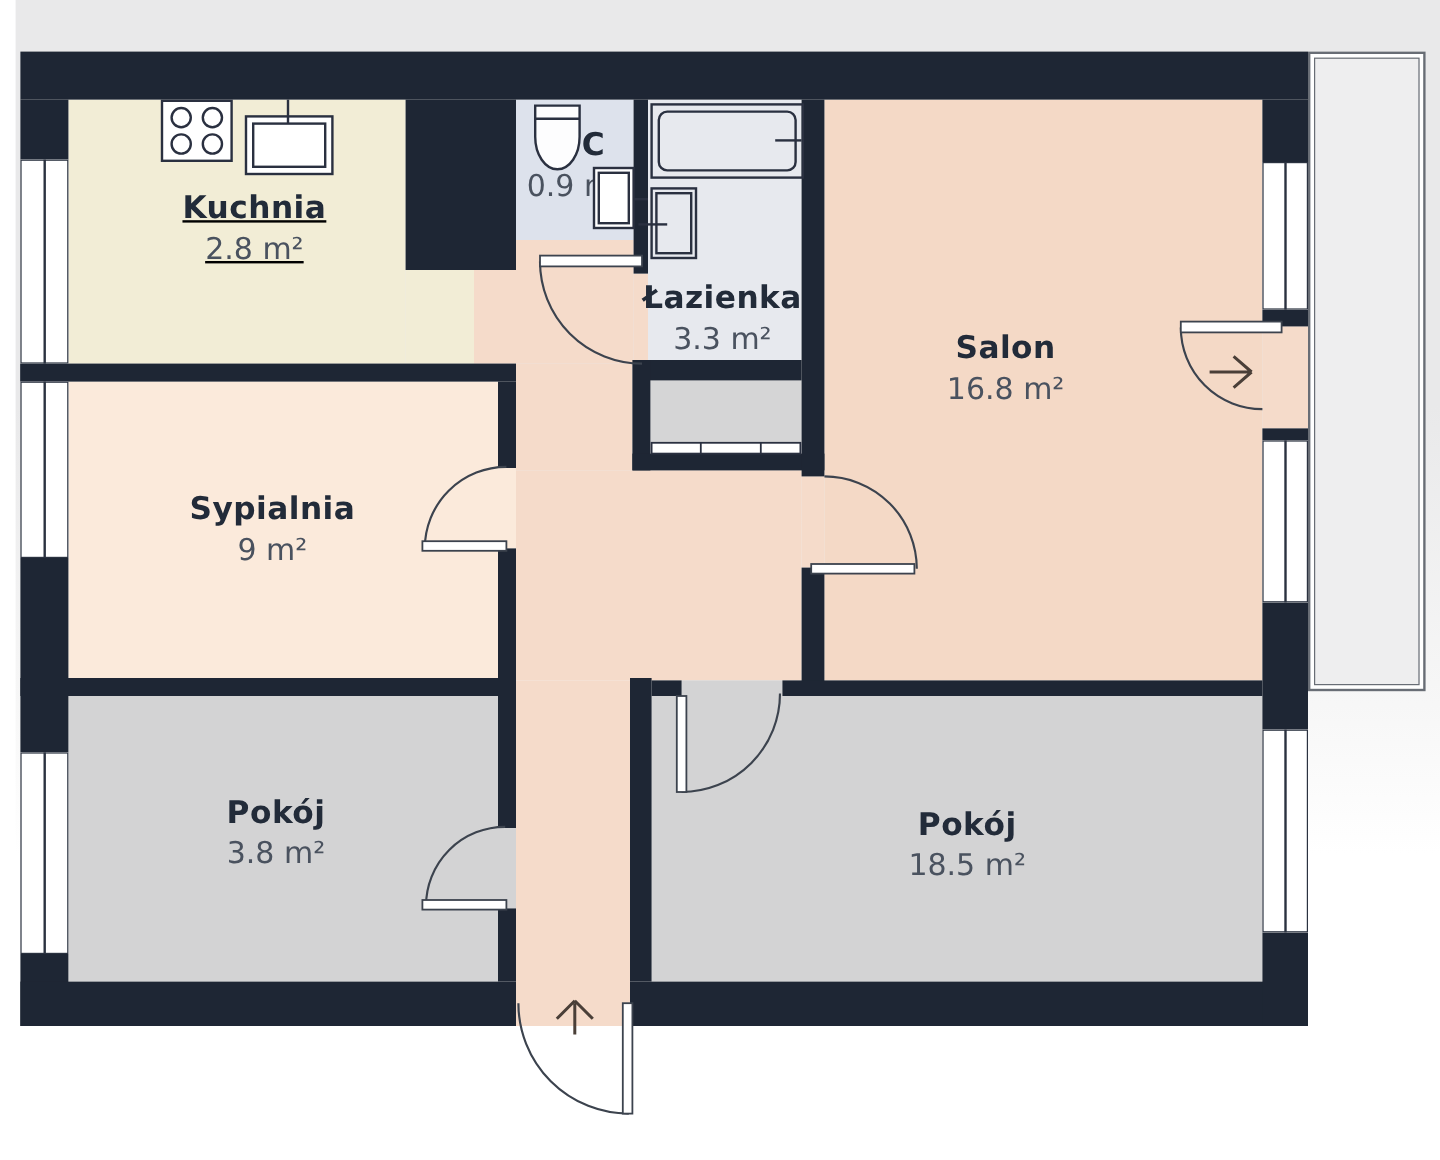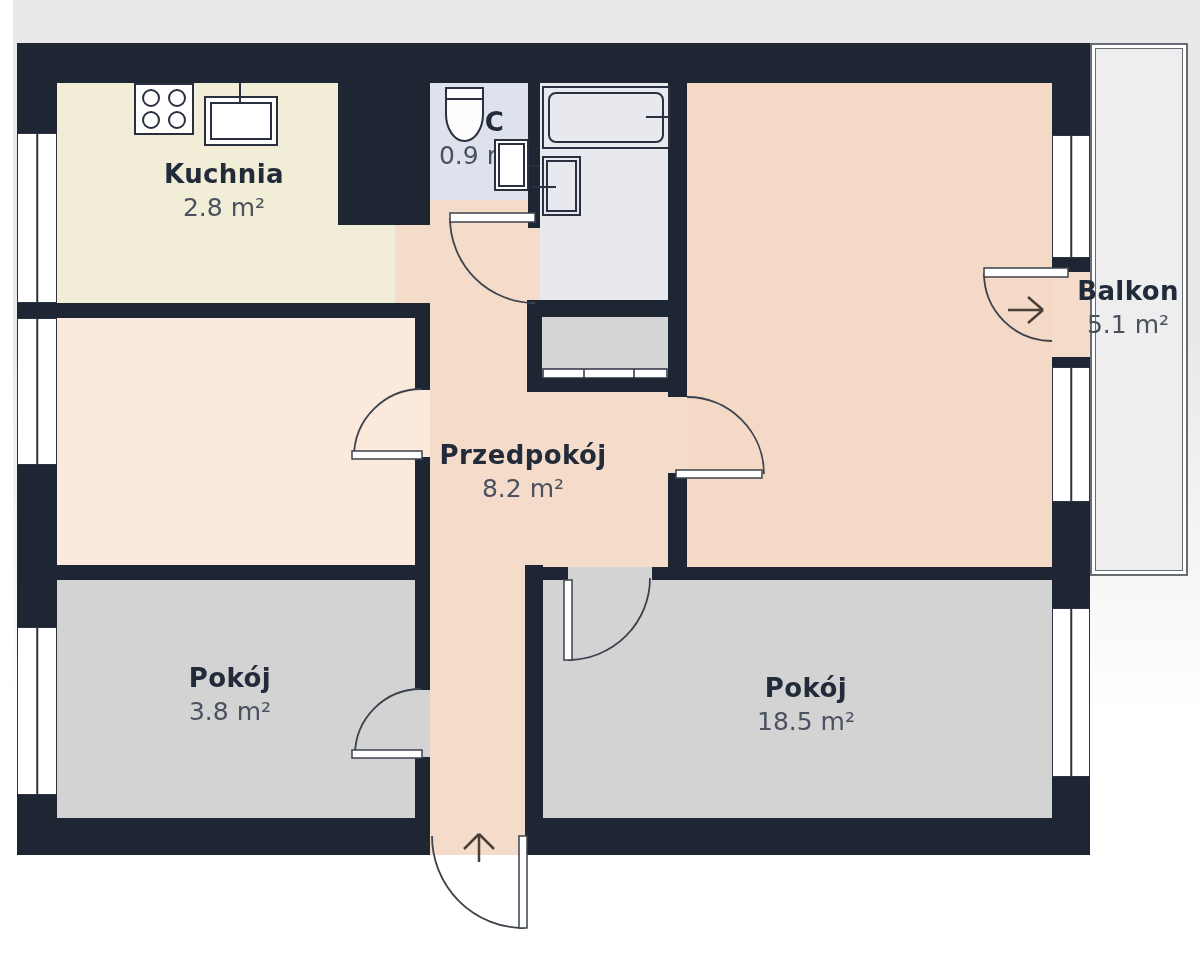--- a/index.html
+++ b/index.html
@@ -174,35 +174,39 @@
       <line x1="634" y1="369" x2="634" y2="378"></line>
     </g>
     <g stroke="#4a3f38" stroke-width="2.5" fill="none">
       <path d="M 1008 310 H 1042 M 1043 310 L 1028 297 M 1043 310 L 1028 323"></path>
     </g>
     <g stroke="#4a3f38" stroke-width="2.5" fill="none">
       <path d="M 479 862 V 836 M 479 834 L 464 849 M 479 834 L 494 849"></path>
     </g>
   </svg>
 
-  <div class="label" style="left:224px;top:190px;">
+  <div class="label" style="left:212px;top:190px;text-decoration:underline;">
     <div class="rname">Kuchnia</div>
     <div class="rarea">2.8 m²</div>
   </div>
   <div class="label" style="left:480px;top:138px;">
     <div class="rname">WC</div>
     <div class="rarea">0.9 m²</div>
   </div>
-  <div class="label" style="left:1128px;top:307px;">
-    <div class="rname">Balkon</div>
-    <div class="rarea">5.1 m²</div>
-  </div>
-  <div class="label" style="left:523px;top:471px;">
-    <div class="rname">Przedpokój</div>
-    <div class="rarea">8.2 m²</div>
+  <div class="label" style="left:602px;top:265px;">
+    <div class="rname">Łazienka</div>
+    <div class="rarea">3.3 m²</div>
+  </div>
+  <div class="label" style="left:838px;top:307px;">
+    <div class="rname">Salon</div>
+    <div class="rarea">16.8 m²</div>
+  </div>
+  <div class="label" style="left:227px;top:441px;">
+    <div class="rname">Sypialnia</div>
+    <div class="rarea">9 m²</div>
   </div>
   <div class="label" style="left:230px;top:694px;">
     <div class="rname">Pokój</div>
     <div class="rarea">3.8 m²</div>
   </div>
   <div class="label" style="left:806px;top:704px;">
     <div class="rname">Pokój</div>
     <div class="rarea">18.5 m²</div>
   </div>
 </div>

